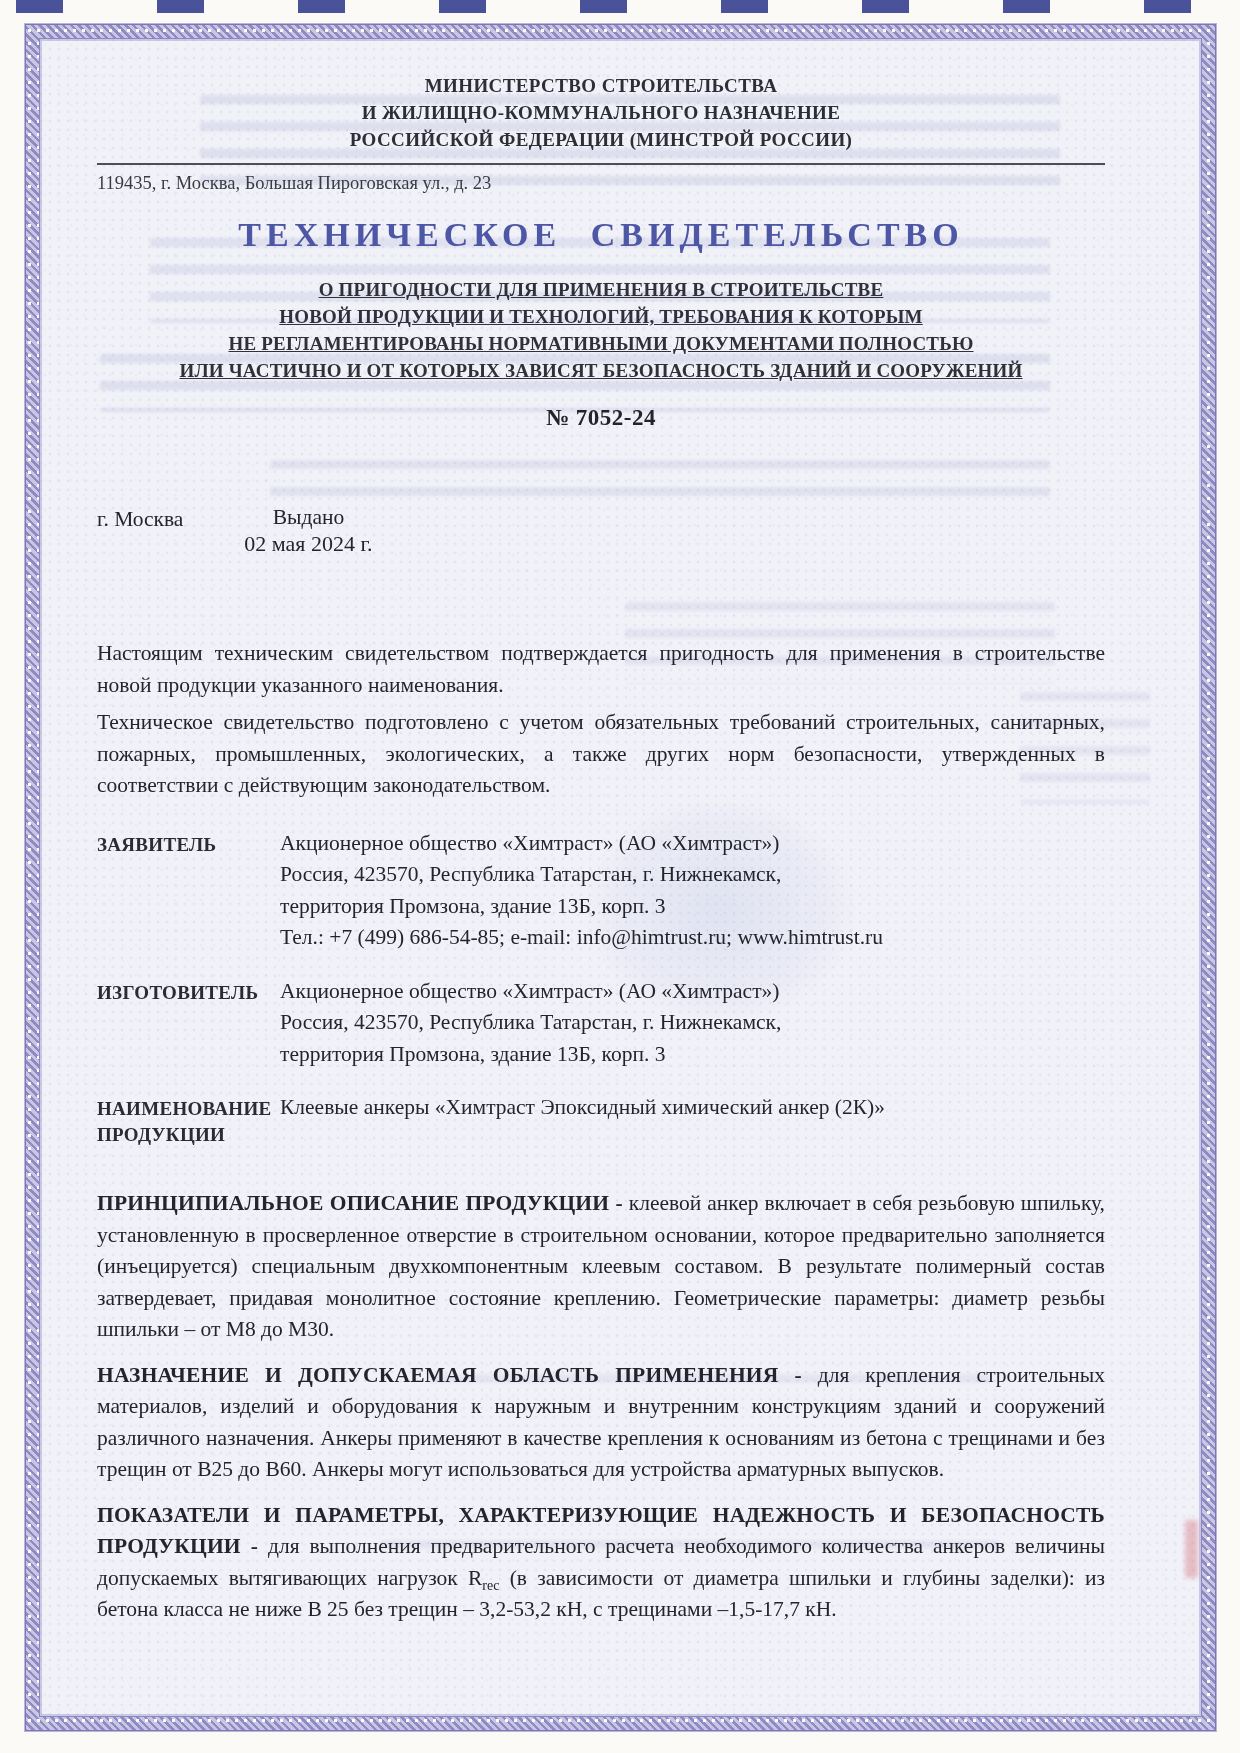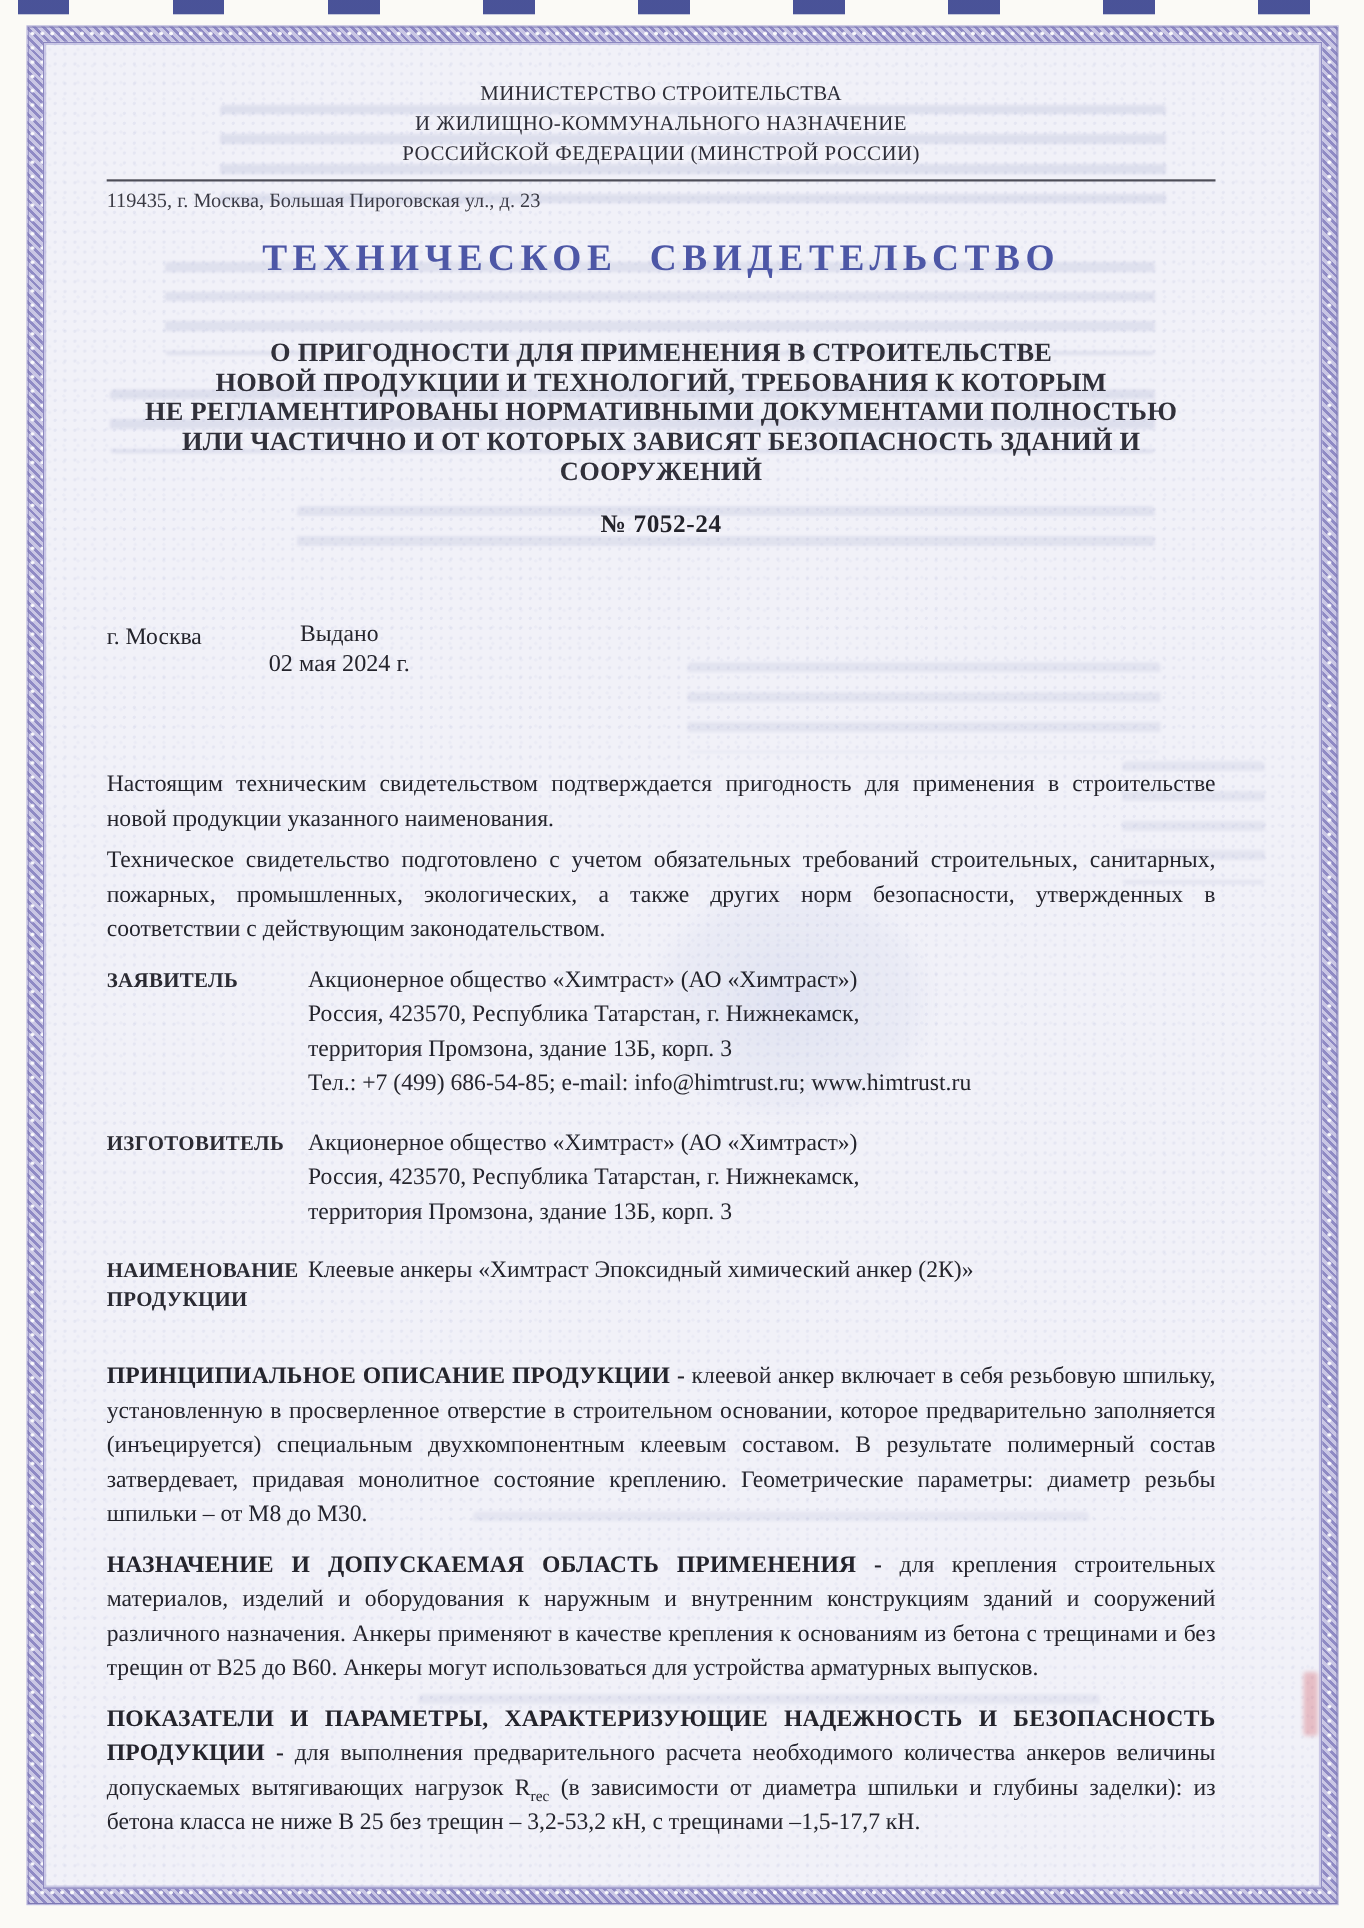--- a/index.html
+++ b/index.html
@@ -60,62 +60,62 @@
   }
 
   .content{
     position:absolute;inset:0;
     padding:34px 97px 0 58px;
     color:#24242c;
     font-size:21.5px;line-height:31.5px;
   }
 
   .ministry{
-    text-align:center;font-weight:normal;
+    text-align:center;font-weight:bold;
     font-size:19px;line-height:27px;letter-spacing:.4px;
     color:#2e2e38;
   }
   .rule{
     margin-top:10px;height:0;
     border-top:2px solid #4e4e58;
   }
   .address{
     margin-top:6px;
     font-size:18.5px;line-height:25px;color:#3a3a44;
   }
   .doc-title{
     margin:16px 0 0;text-align:center;
     font-size:34px;line-height:46px;font-weight:bold;
     letter-spacing:5px;word-spacing:16px;
     color:#4d57a6;
   }
   .subtitle{
-    margin-top:50px;text-align:center;font-weight:bold;
-    font-size:24px;line-height:27px;color:#30303a;letter-spacing:.2px;
+    margin-top:18px;text-align:center;font-weight:bold;
+    font-size:19px;line-height:27px;color:#30303a;letter-spacing:.2px;text-decoration:underline;
   }
   .doc-number{
     margin-top:20px;text-align:center;font-weight:bold;
     font-size:23px;line-height:28px;color:#23232b;letter-spacing:.5px;
   }
 
   .issue-row{
     margin-top:72px;
     display:flex;align-items:flex-start;
   }
   .city{font-size:21.5px;}
   .issued{width:250px;text-align:center;margin-right:52px;}
   .issued-label{font-size:21.5px;line-height:26px;}
   .issued-date{font-size:22px;line-height:28px;}
 
   .body-par{margin:0;text-align:justify;}
   .par-confirm{margin-top:80px;}
   .par-prepare{margin-top:6px;}
 
   .party{display:flex;margin-top:22px;}
-  .party-first{margin-top:14px;}
+  .party-first{margin-top:26px;}
   .party-label{
     flex:none;width:183px;
     font-weight:bold;font-size:19px;line-height:26px;
     letter-spacing:.3px;color:#2b2b33;padding-top:4px;
   }
   .party-value{flex:1;}
 
   .lead-par b{letter-spacing:.2px;}
   .par-desc{margin-top:40px;}
   .par-purpose{margin-top:14px;}

